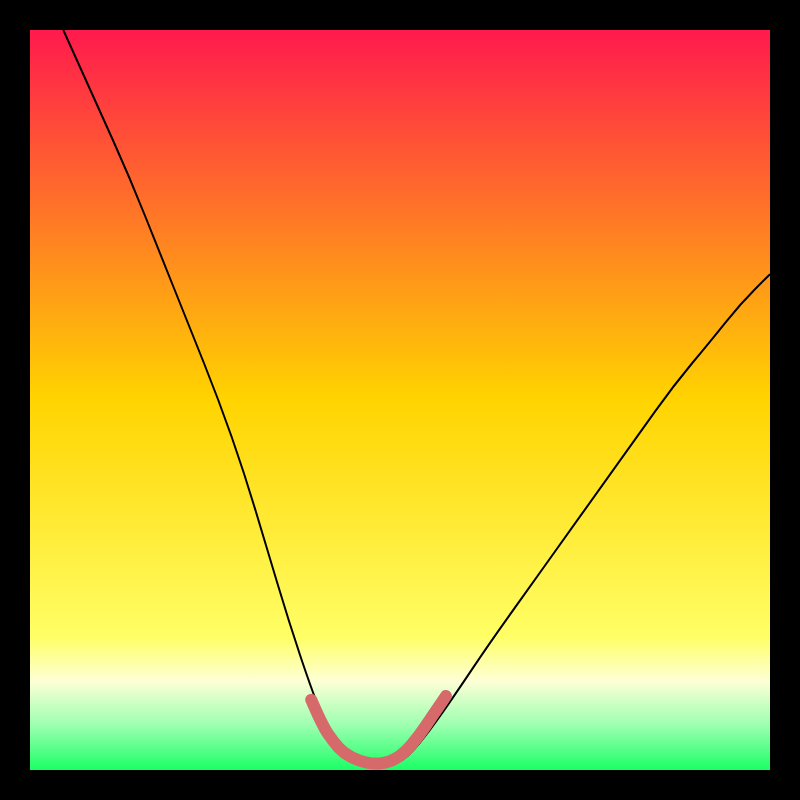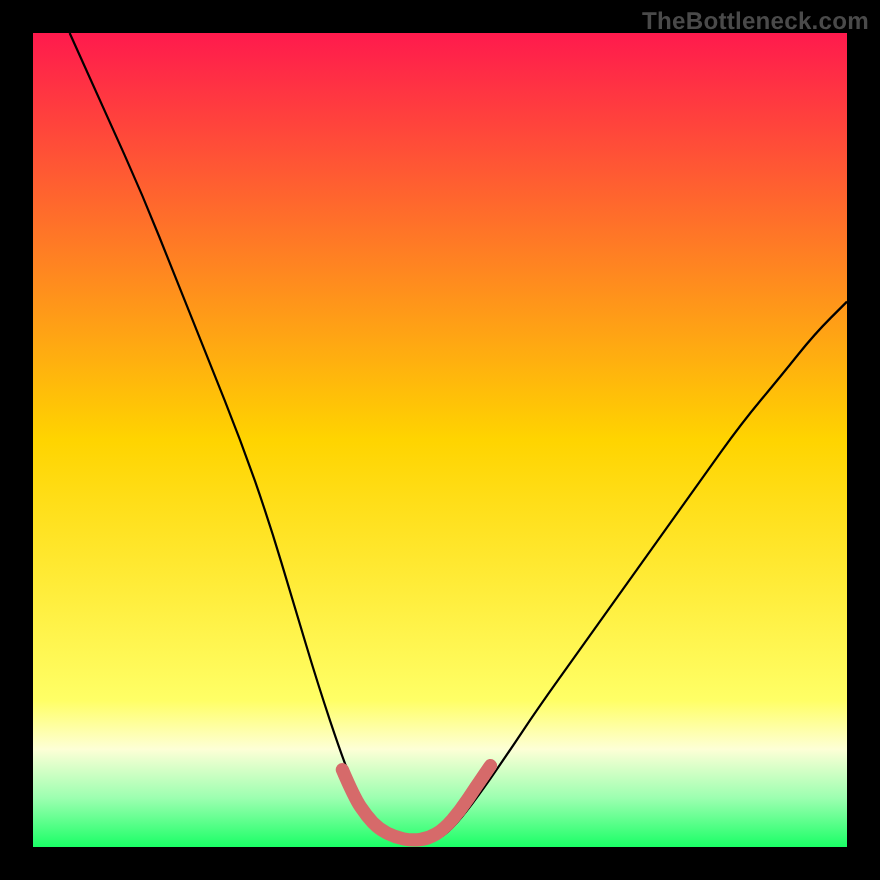--- a/index.html
+++ b/index.html
@@ -34,21 +34,20 @@
     top: 0;
     width: 800px;
     height: 800px;
     display: block;
   }
 </style>
 </head>
 <body>
 
 <div class="stage">
-  <div class="watermark">TheBottleneck.com</div>
 
   <svg class="chart" viewBox="0 0 800 800">
     <defs>
       <linearGradient id="bg-grad" x1="0" y1="0" x2="0" y2="1">
           <stop offset="0.0%" stop-color="#ff1a4d"></stop>
           <stop offset="50.0%" stop-color="#ffd400"></stop>
           <stop offset="82.0%" stop-color="#ffff66"></stop>
           <stop offset="88.0%" stop-color="#fdffd6"></stop>
           <stop offset="94.0%" stop-color="#9cffb0"></stop>
           <stop offset="100.0%" stop-color="#1aff66"></stop>

